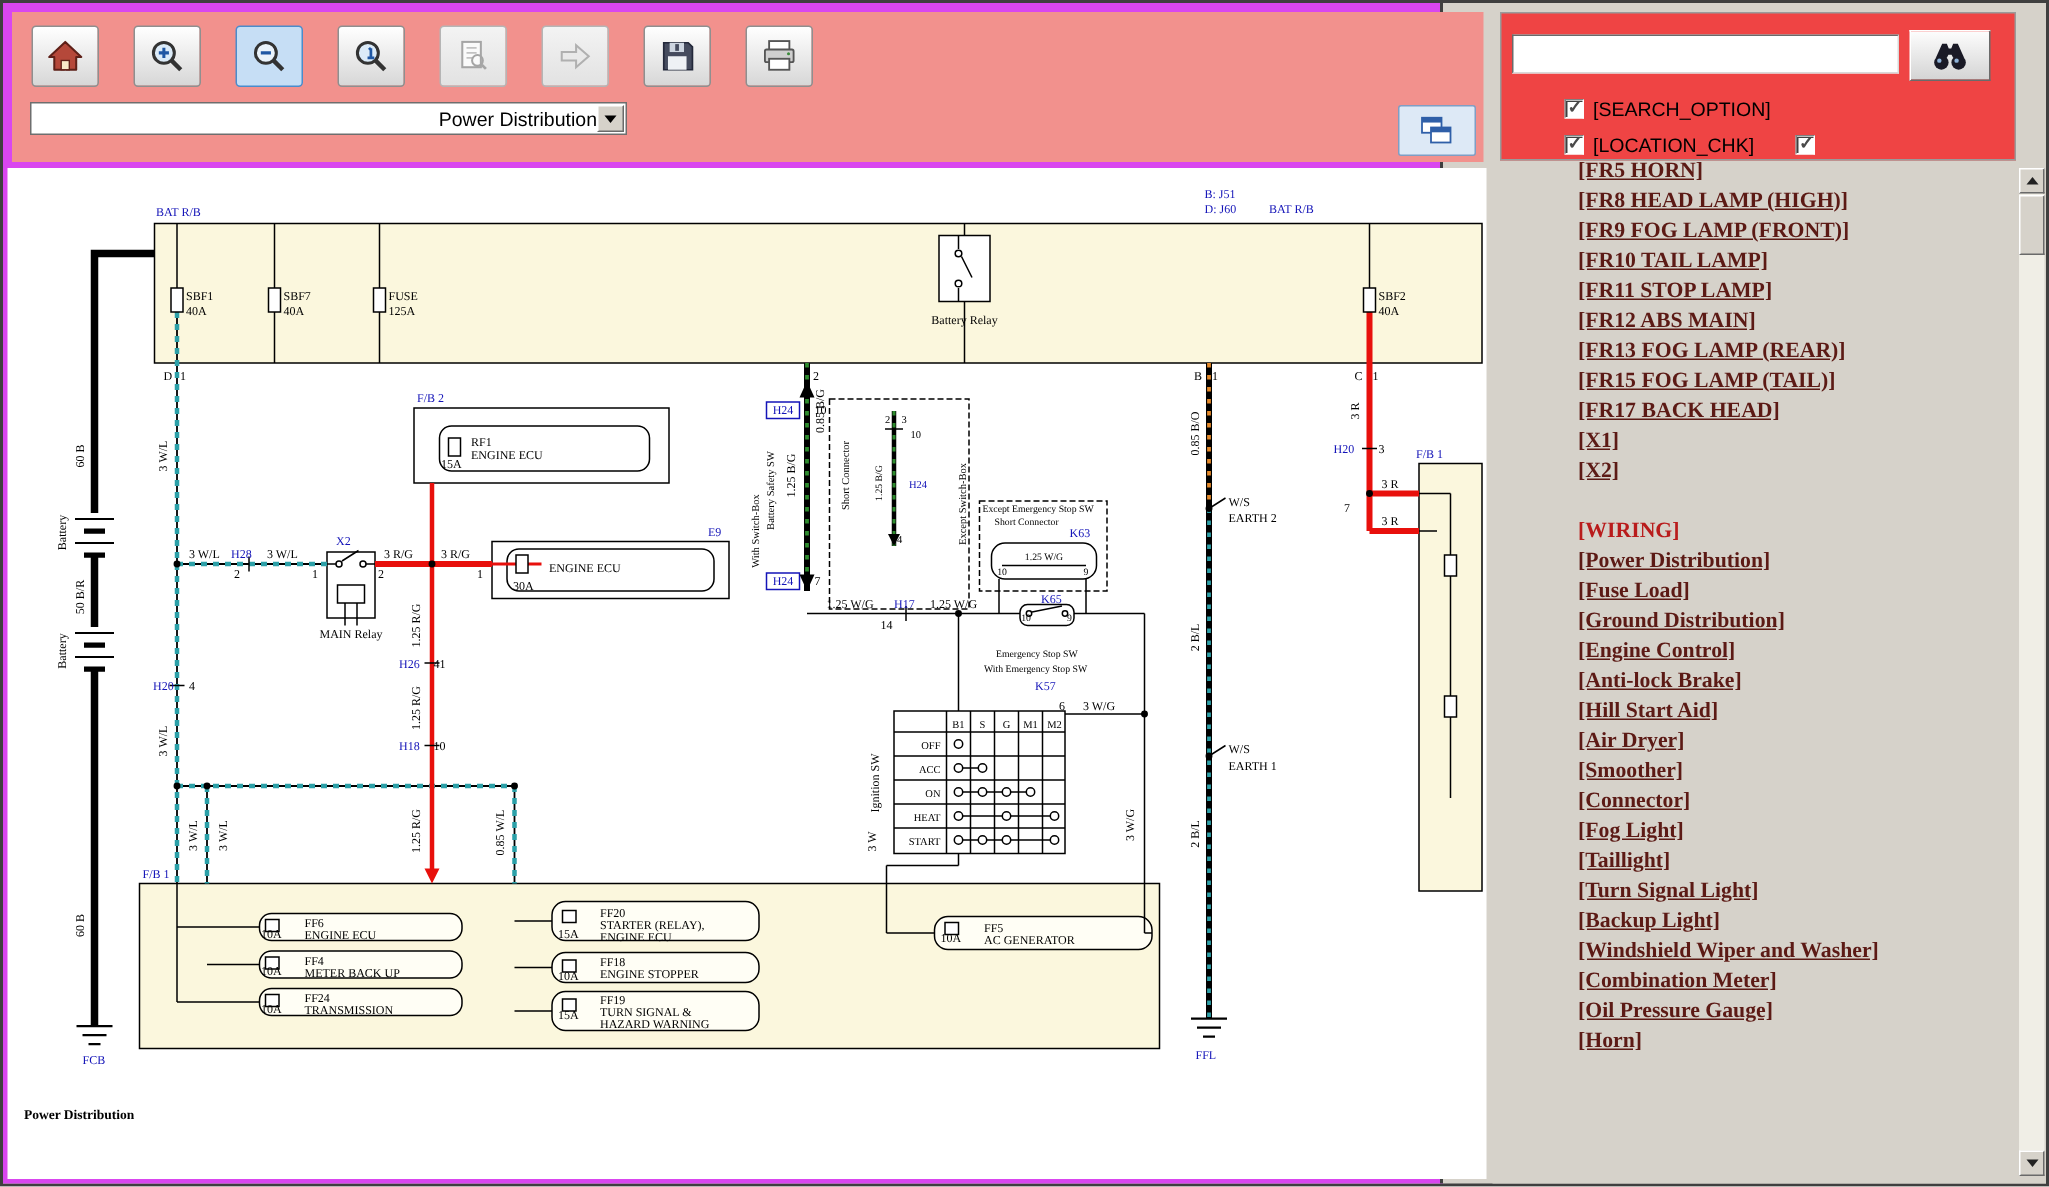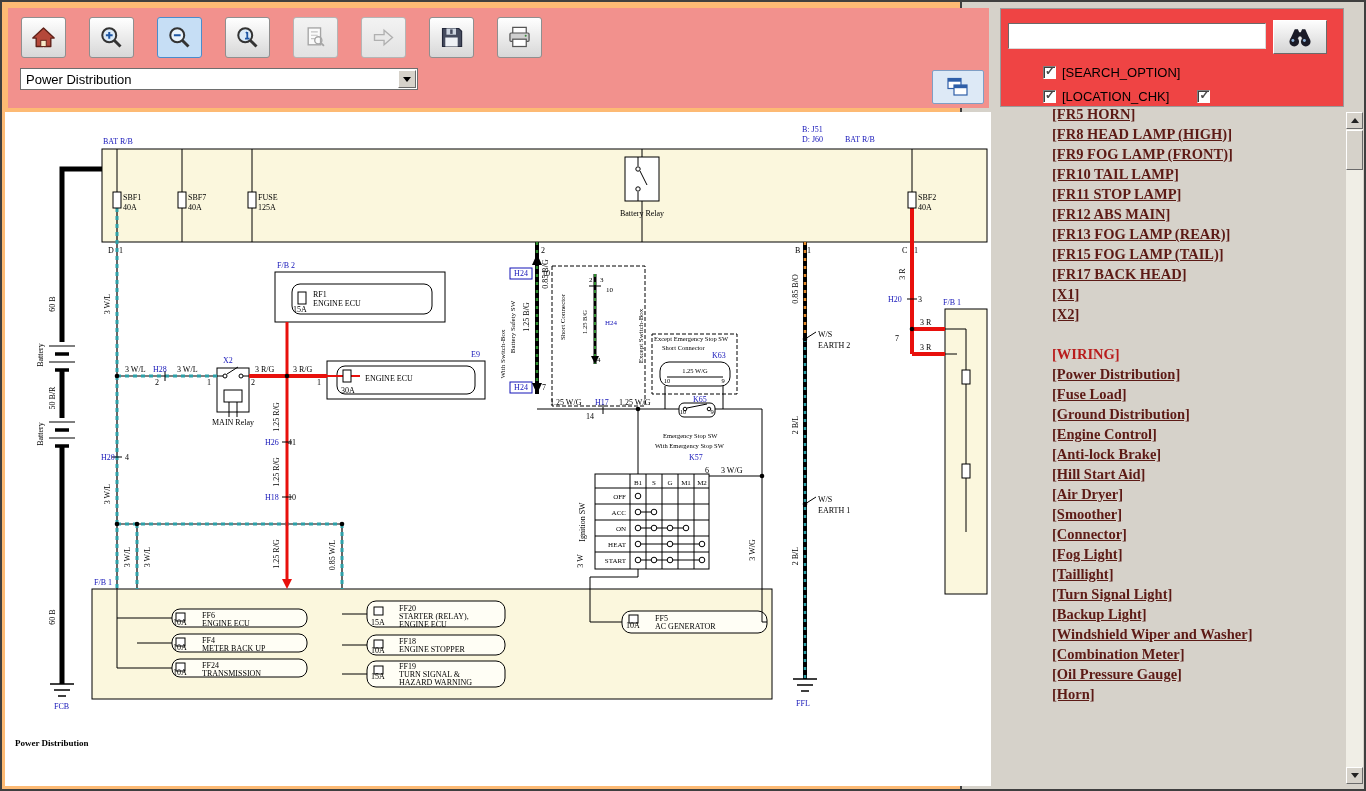--- a/index.html
+++ b/index.html
@@ -2,21 +2,21 @@
 <html><head>
 <meta charset="utf-8">
 <style>
   * { margin:0; padding:0; box-sizing:border-box; }
   html,body { width:1366px; height:791px; overflow:hidden; }
   body { font-family:"Liberation Sans", sans-serif; background:#d6d2ca; }
 
   .window { position:relative; width:1366px; height:791px; border:2px solid #3f3f3f; background:#d6d2ca; }
 
   
-  .left-pane { position:absolute; left:0; top:0; width:960px; height:787px; background:#fdba74; border-right:2px solid #3f3f3f; }
+  .left-pane { position:absolute; left:0; top:0; width:960px; height:787px; background:#d946ef; border-right:2px solid #3f3f3f;text-align:right; }
   .toolbar { position:absolute; left:6px; top:6px; width:981px; height:100px; background:#f2918d; }
   .btn-row { position:absolute; left:13px; top:9px; display:flex; gap:23px; }
   .tbtn { width:45px; height:41px; border:1px solid #8f8f8f; border-radius:3px;
           background:linear-gradient(#ffffff,#d7d7d7); display:flex; align-items:center; justify-content:center; cursor:pointer; }
   .tbtn.selected { background:#c6def5; border:1px solid #4a8ccc; }
   .tbtn.disabled { background:linear-gradient(#f3f3f3,#e2e2e2); border-color:#b5b5b5; }
   .tbtn svg { width:27px; height:27px; }
 
   .combo { position:absolute; left:12px; top:60px; width:398px; height:22px; background:#fff;
            border:1px solid #6e6e6e; display:flex; align-items:center; cursor:pointer; }

